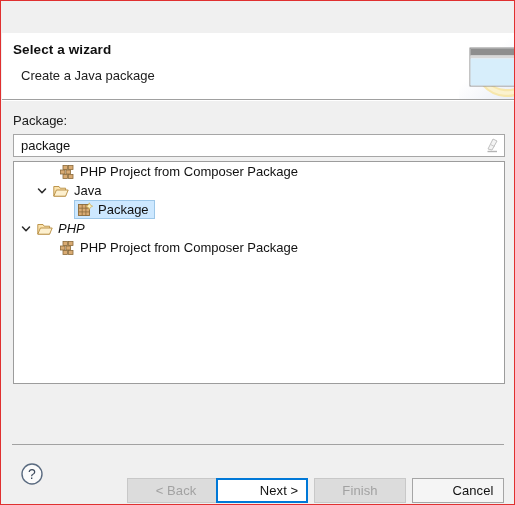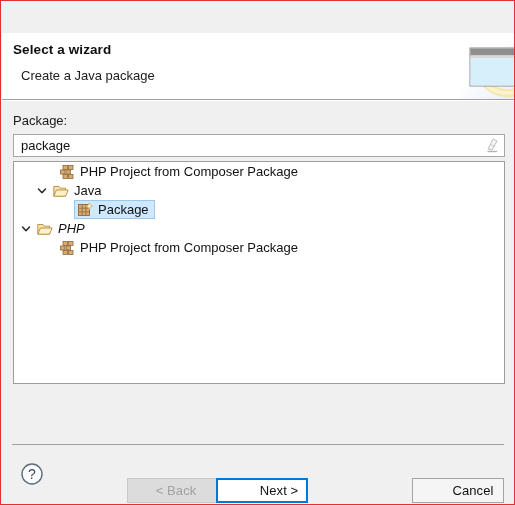--- a/index.html
+++ b/index.html
@@ -425,15 +425,16 @@
 
   <div class="help-btn">
     <svg width="24" height="24" viewBox="0 0 24 24">
       <circle cx="12" cy="12" r="10" fill="#fbfbfb" stroke="#5a6b80" stroke-width="1.4"></circle>
       <text x="12" y="17" font-family="Liberation Sans, sans-serif" font-size="14" fill="#3d4a5c" text-anchor="middle">?</text>
     </svg>
   </div>
 
   <button class="btn btn-back disabled" disabled="">&lt; Back</button>
   <button class="btn btn-next default">Next &gt;</button>
+  <button class="btn btn-finish disabled" disabled="">Finish</button>
   <button class="btn btn-cancel normal">Cancel</button>
 
 </div>
 
 </body></html>

